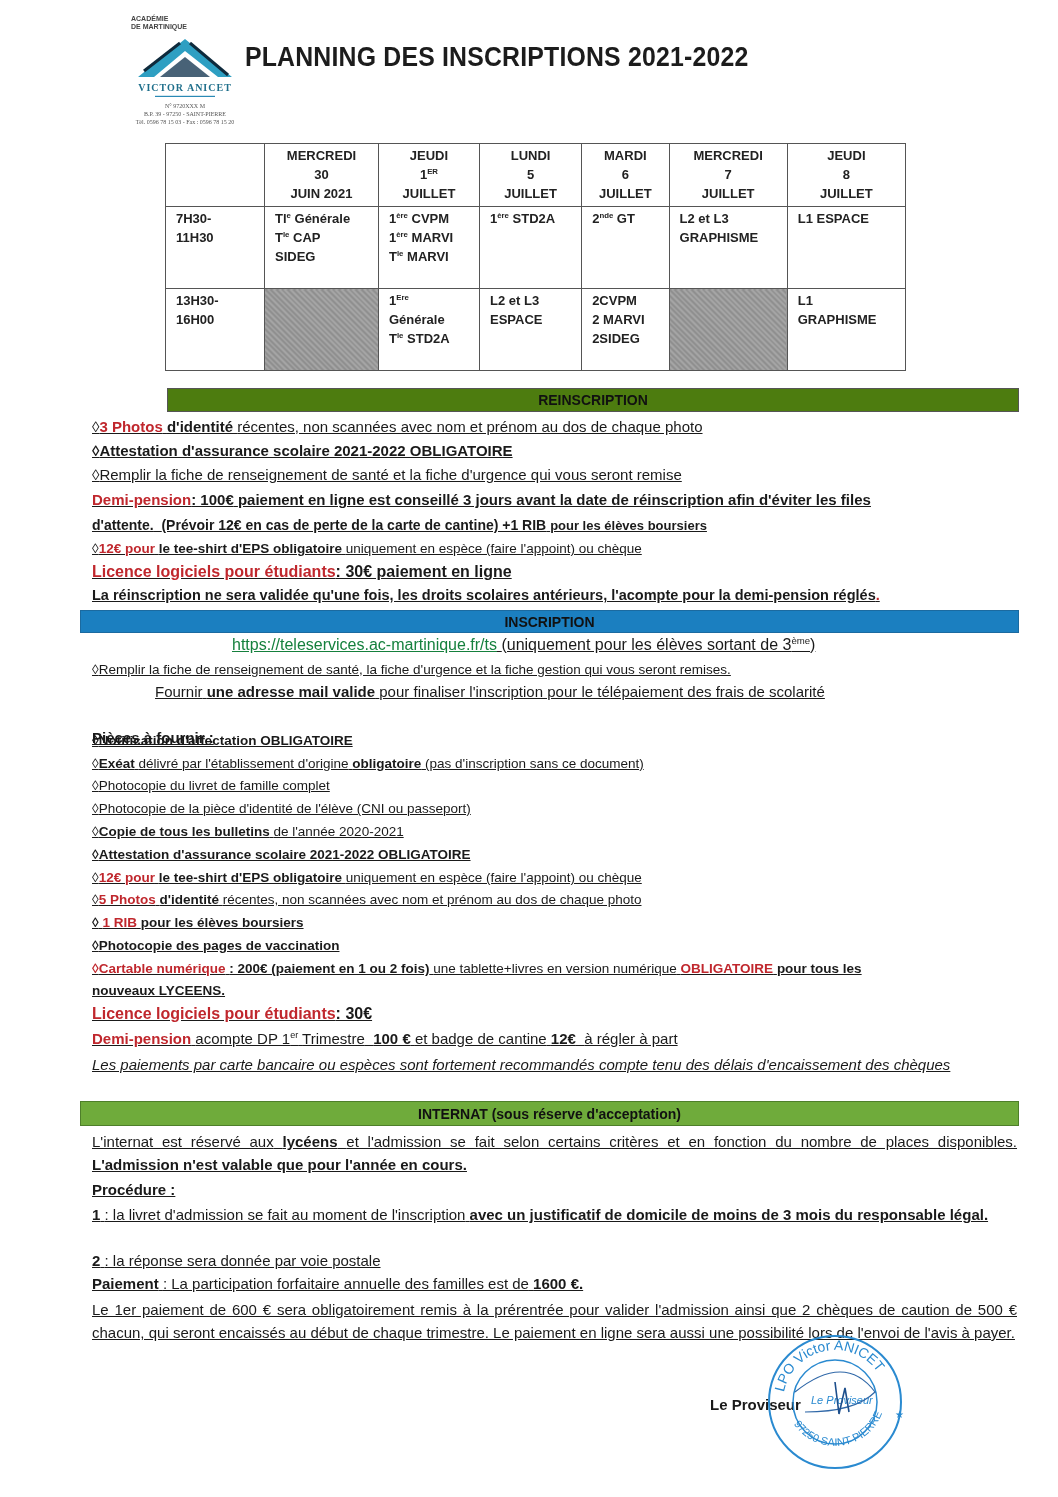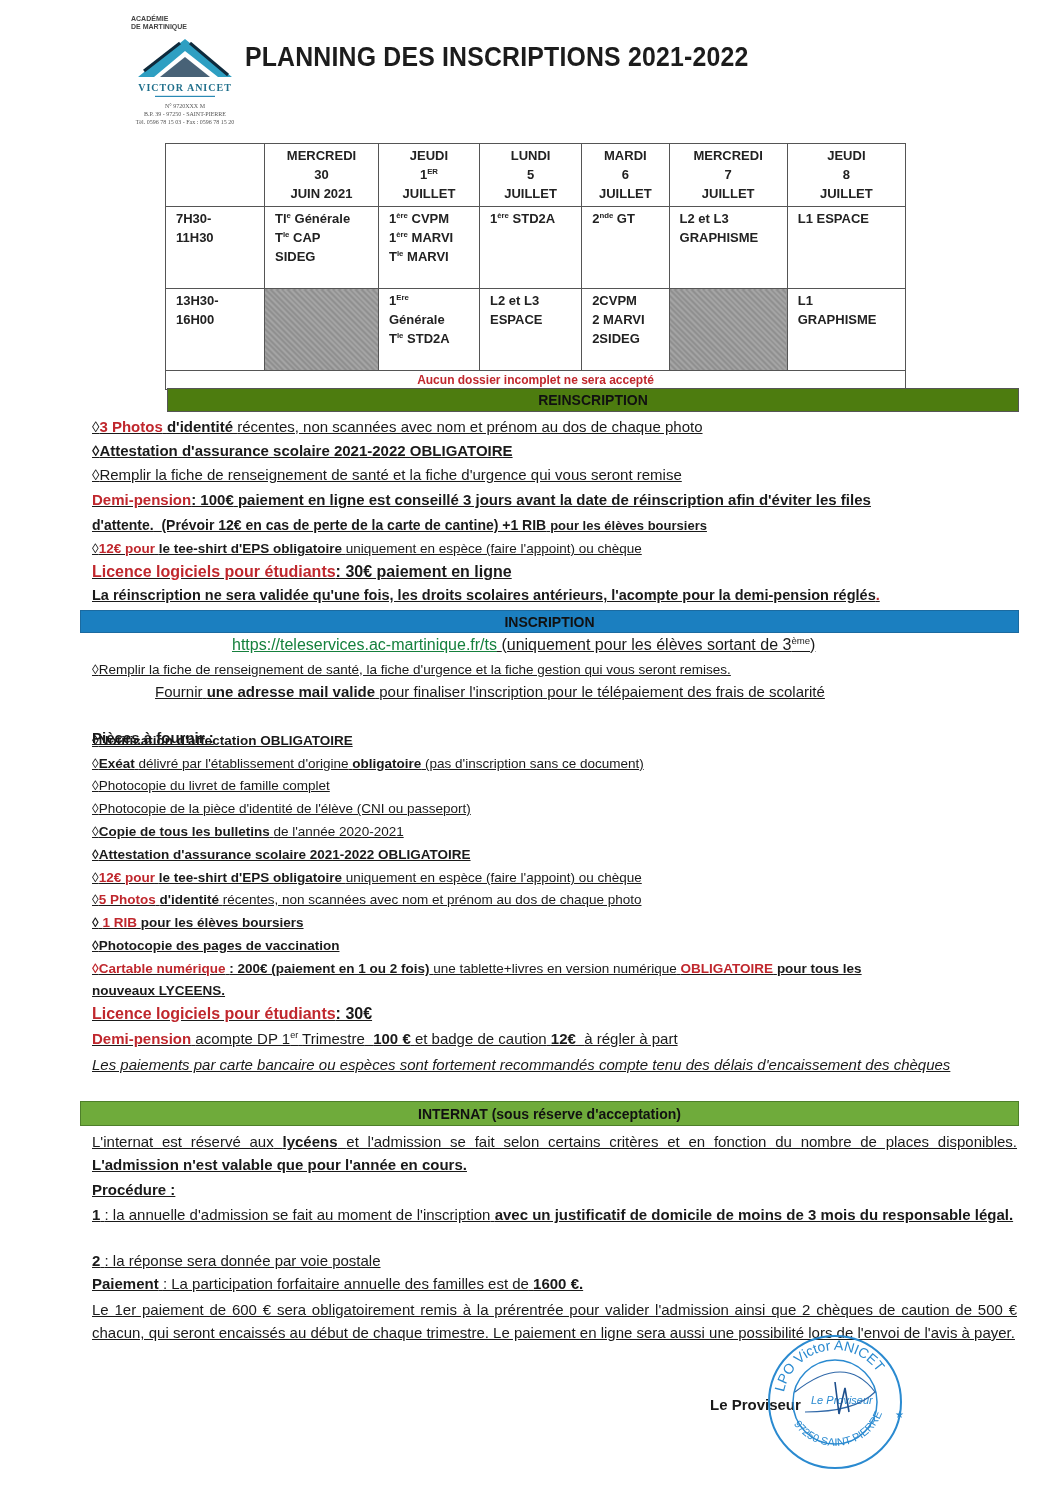--- a/index.html
+++ b/index.html
@@ -155,23 +155,20 @@
           <div>2CVPM</div>
           <div>2 MARVI</div>
           <div>2SIDEG</div>
         </td>
     <td class="cell grey"></td>
     <td class="cell">
           <div>L1</div>
           <div>GRAPHISME</div>
         </td>
   </tr>
-  <tr>
-    <td colspan="7" class="notice">Aucun dossier incomplet ne sera accepté</td>
-  </tr>
 </tbody>
   </table>
 
 <div class="bar green-light">REINSCRIPTION</div>
 
 <div class="line" style="top:417px;"><span>◊</span><span class="red b">3 Photos</span> <span class="b">d'identité</span> <span>récentes, non scannées avec nom et prénom au dos de chaque photo</span></div>
 <div class="line b" style="top:441px;"><span>◊</span><span>Attestation d'assurance scolaire 2021-2022 OBLIGATOIRE</span></div>
 <div class="line" style="top:465px;"><span>◊</span><span>Remplir la fiche de renseignement de santé et la fiche d'urgence qui vous seront remise</span></div>
 <div class="line b" style="top:490px;"><span class="red">Demi-pension</span><span>: 100€</span> <span class="u">paiement en ligne est conseillé 3 jours avant la date de réinscription afin d'éviter les files</span></div>
 <div class="line b md" style="top:515px;"><span class="u">d'attente.</span>&nbsp; <span>(Prévoir 12€ en cas de perte de la carte de cantine) +1 RIB</span> <span style="font-size:13px">pour les élèves boursiers</span></div>
@@ -191,28 +188,28 @@
 <div class="line sm" style="top:799px;"><span>◊</span><span>Photocopie de la pièce d'identité de l'élève (CNI ou passeport)</span></div>
 <div class="line sm" style="top:822px;"><span>◊</span><span class="b">Copie de tous les bulletins</span> <span>de l'année 2020-2021</span></div>
 <div class="line b sm" style="top:845px;"><span>◊</span><span>Attestation d'assurance scolaire 2021-2022 OBLIGATOIRE</span></div>
 <div class="line sm" style="top:868px;"><span>◊</span><span class="red b">12€ pour</span> <span class="b">le tee-shirt d'EPS obligatoire</span> <span>uniquement en espèce (faire l'appoint) ou chèque</span></div>
 <div class="line sm" style="top:890px;"><span>◊</span><span class="red b">5 Photos</span> <span class="b">d'identité</span> <span>récentes, non scannées avec nom et prénom au dos de chaque photo</span></div>
 <div class="line sm b" style="top:913px;"><span>◊</span> <span class="red">1 RIB</span> <span>pour les élèves boursiers</span></div>
 <div class="line sm b" style="top:936px;"><span>◊</span><span>Photocopie des pages de vaccination</span></div>
 <div class="line sm" style="top:959px;"><span class="red b">◊</span><span class="red b">Cartable numérique</span> <span class="b">: 200€ (paiement en 1 ou 2 fois)</span> <span>une tablette+livres en version numérique</span> <span class="red b">OBLIGATOIRE</span> <span class="b">pour tous les</span></div>
 <div class="line sm b" style="top:981px;">nouveaux LYCEENS.</div>
 <div class="line b lg" style="top:1004px;"><span class="red">Licence logiciels pour étudiants</span><span>: 30€</span></div>
-<div class="line" style="top:1029px;"><span class="red b">Demi-pension</span> <span>acompte DP 1</span><sup>er</sup> <span>Trimestre</span>&nbsp; <span class="b">100 €</span> <span>et badge de caution</span> <span class="b">12€</span>&nbsp; <span>à régler à part</span></div>
+<div class="line" style="top:1029px;"><span class="red b">Demi-pension</span> <span>acompte DP 1</span><sup>er</sup> <span>Trimestre</span>&nbsp; <span class="b">100 €</span> <span>et badge de cantine</span> <span class="b">12€</span>&nbsp; <span>à régler à part</span></div>
 <div class="line i justify" style="top:1053px; line-height:23px; text-align:justify;">Les paiements par carte bancaire ou espèces sont fortement recommandés compte tenu des délais d'encaissement des chèques</div>
 
 <div class="bar green">INTERNAT (sous réserve d'acceptation)</div>
 
 <div class="line justify" style="top:1130px; line-height:23px; text-align:justify;"><span>L'internat est réservé aux</span> <span class="b">lycéens</span> <span>et l'admission se fait selon certains critères et en fonction du nombre de places disponibles.</span> <span class="b">L'admission n'est valable que pour l'année en cours.</span></div>
 <div class="line b" style="top:1180px;">Procédure :</div>
-<div class="line justify" style="top:1203px; line-height:23px;"><span class="b">1</span> <span>: la annuelle d'admission se fait au moment de l'inscription</span> <span class="b">avec un justificatif de domicile de moins de 3 mois du responsable légal.</span></div>
+<div class="line justify" style="top:1203px; line-height:23px;"><span class="b">1</span> <span>: la livret d'admission se fait au moment de l'inscription</span> <span class="b">avec un justificatif de domicile de moins de 3 mois du responsable légal.</span></div>
 <div class="line" style="top:1251px;"><span class="b">2</span> <span>: la réponse sera donnée par voie postale</span></div>
 <div class="line" style="top:1274px;"><span class="b">Paiement</span> <span>: La participation forfaitaire annuelle des familles est de</span> <span class="b">1600 €.</span></div>
 <div class="line justify" style="top:1298px; line-height:23px; text-align:justify;">Le 1er paiement de 600 € sera obligatoirement remis à la prérentrée pour valider l'admission ainsi que 2 chèques de caution de 500 € chacun, qui seront encaissés au début de chaque trimestre. Le paiement en ligne sera aussi une possibilité lors de l'envoi de l'avis à payer.</div>
 
 <div class="prov">Le Proviseur</div>
 <svg class="stamp" viewBox="0 0 140 140">
   <defs>
     <path id="arcTop" d="M 18 70 A 52 52 0 0 1 122 70"></path>
     <path id="arcBot" d="M 22 78 A 50 50 0 0 0 118 78"></path>
   </defs>

